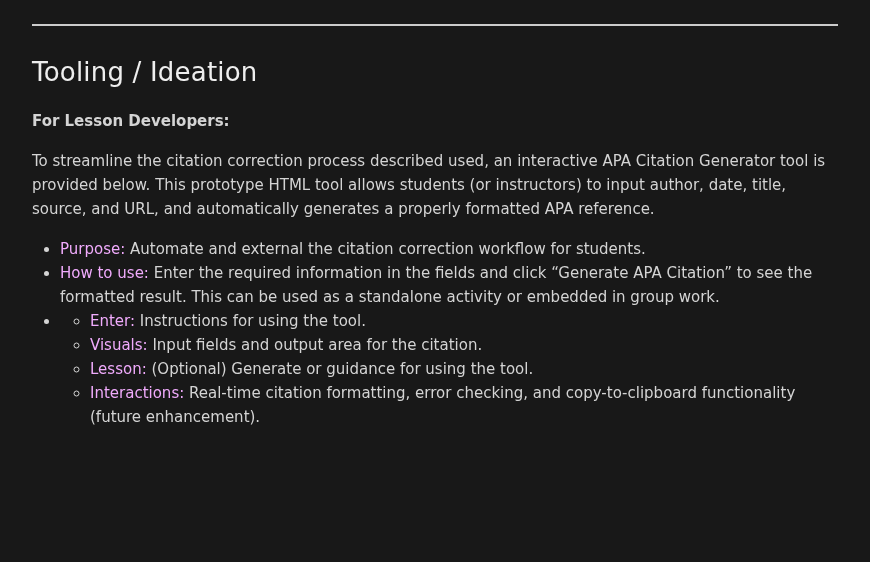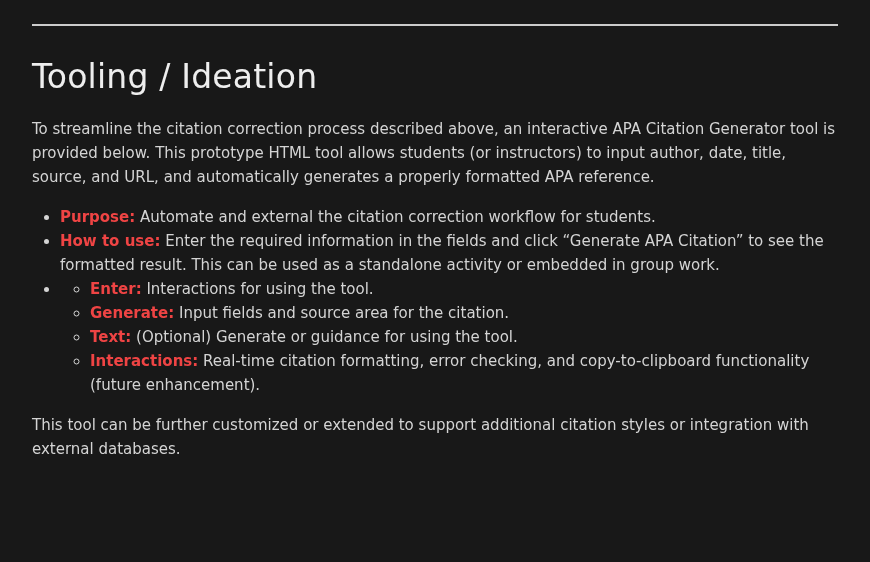--- a/index.html
+++ b/index.html
@@ -16,63 +16,63 @@
   }
   .page {
     padding: 0 32px;
   }
   hr.top-divider {
     border: none;
     border-top: 2px solid #cbcbcb;
     margin: 24px 0 0 0;
   }
   h2.page-title {
-    font-size: 33px;
+    font-size: 26px;
     line-height: 1.25;
     font-weight: 400;
     color: #eeeeee;
     margin: 30px 0 20px 0;
     letter-spacing: 0.2px;
   }
   p { margin: 0 0 16px 0; }
   p.subtitle { font-weight: bold; }
   ul.feature-list {
     margin: 16px 0;
     padding-left: 28px;
     list-style-type: disc;
   }
   ul.feature-list ::marker { color: #d4d4d4; }
   ul.sublist {
     margin: 0;
     padding-left: 30px;
     list-style-type: circle;
   }
   li { margin: 0; }
-  strong.item-label { font-weight: bold; color: #ef4444; }
+  strong.item-label { font-weight: normal; color: #f0abfc; }
 </style>
 </head>
 <body>
 
 <div class="page">
 
   <hr class="top-divider">
 
   <h2 class="page-title">Tooling / Ideation</h2>
 
+  <p class="subtitle">For Lesson Developers:</p>
 
-  <p>To streamline the citation correction process described above, an interactive APA Citation Generator tool is provided below. This prototype HTML tool allows students (or instructors) to input author, date, title, source, and URL, and automatically generates a properly formatted APA reference.</p>
+  <p>To streamline the citation correction process described used, an interactive APA Citation Generator tool is provided below. This prototype HTML tool allows students (or instructors) to input author, date, title, source, and URL, and automatically generates a properly formatted APA reference.</p>
 
   <ul class="feature-list">
     <li><strong class="item-label">Purpose:</strong><span> Automate and external the citation correction workflow for students.</span></li>
     <li><strong class="item-label">How to use:</strong><span> Enter the required information in the fields and click “Generate APA Citation” to see the formatted result. This can be used as a standalone activity or embedded in group work.</span></li>
     <li>
       <ul class="sublist">
-        <li><strong class="item-label">Enter:</strong><span> Interactions for using the tool.</span></li>
-        <li><strong class="item-label">Generate:</strong><span> Input fields and source area for the citation.</span></li>
-        <li><strong class="item-label">Text:</strong><span> (Optional) Generate or guidance for using the tool.</span></li>
+        <li><strong class="item-label">Enter:</strong><span> Instructions for using the tool.</span></li>
+        <li><strong class="item-label">Visuals:</strong><span> Input fields and output area for the citation.</span></li>
+        <li><strong class="item-label">Lesson:</strong><span> (Optional) Generate or guidance for using the tool.</span></li>
         <li><strong class="item-label">Interactions:</strong><span> Real-time citation formatting, error checking, and copy-to-clipboard functionality (future enhancement).</span></li>
       </ul>
     </li>
   </ul>
 
-  <p>This tool can be further customized or extended to support additional citation styles or integration with external databases.</p>
 
 </div>
 
 </body></html>

